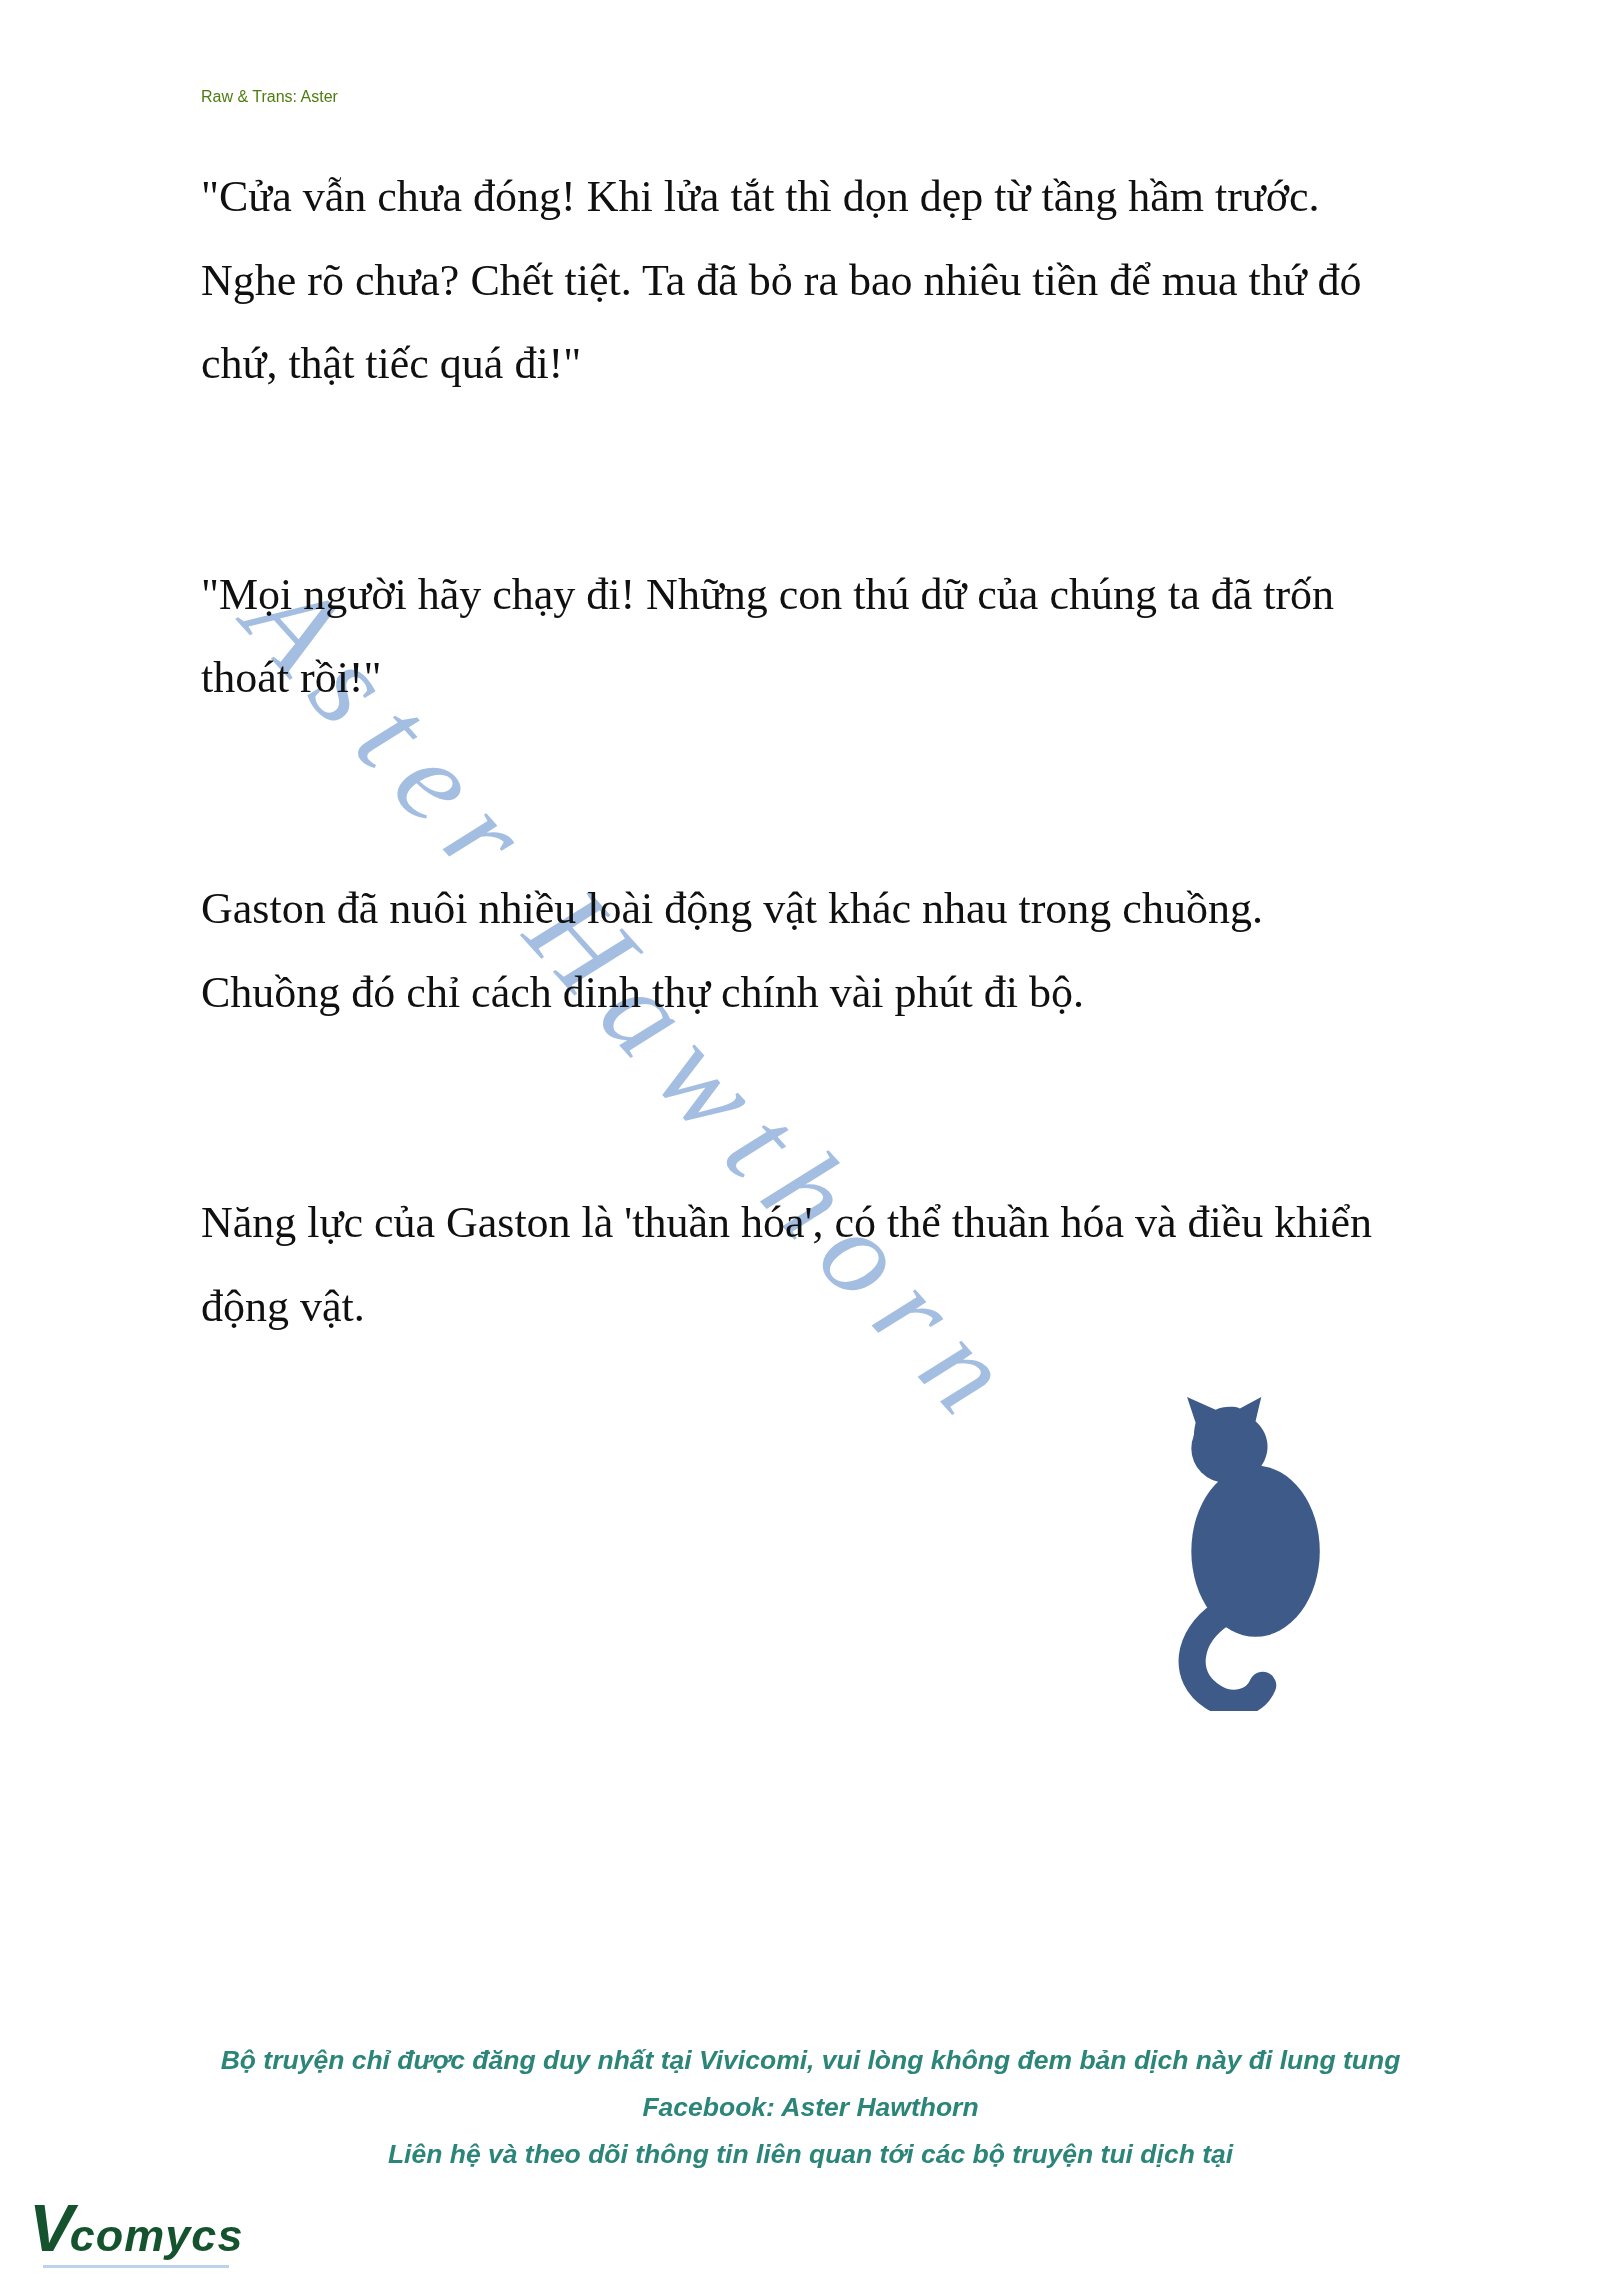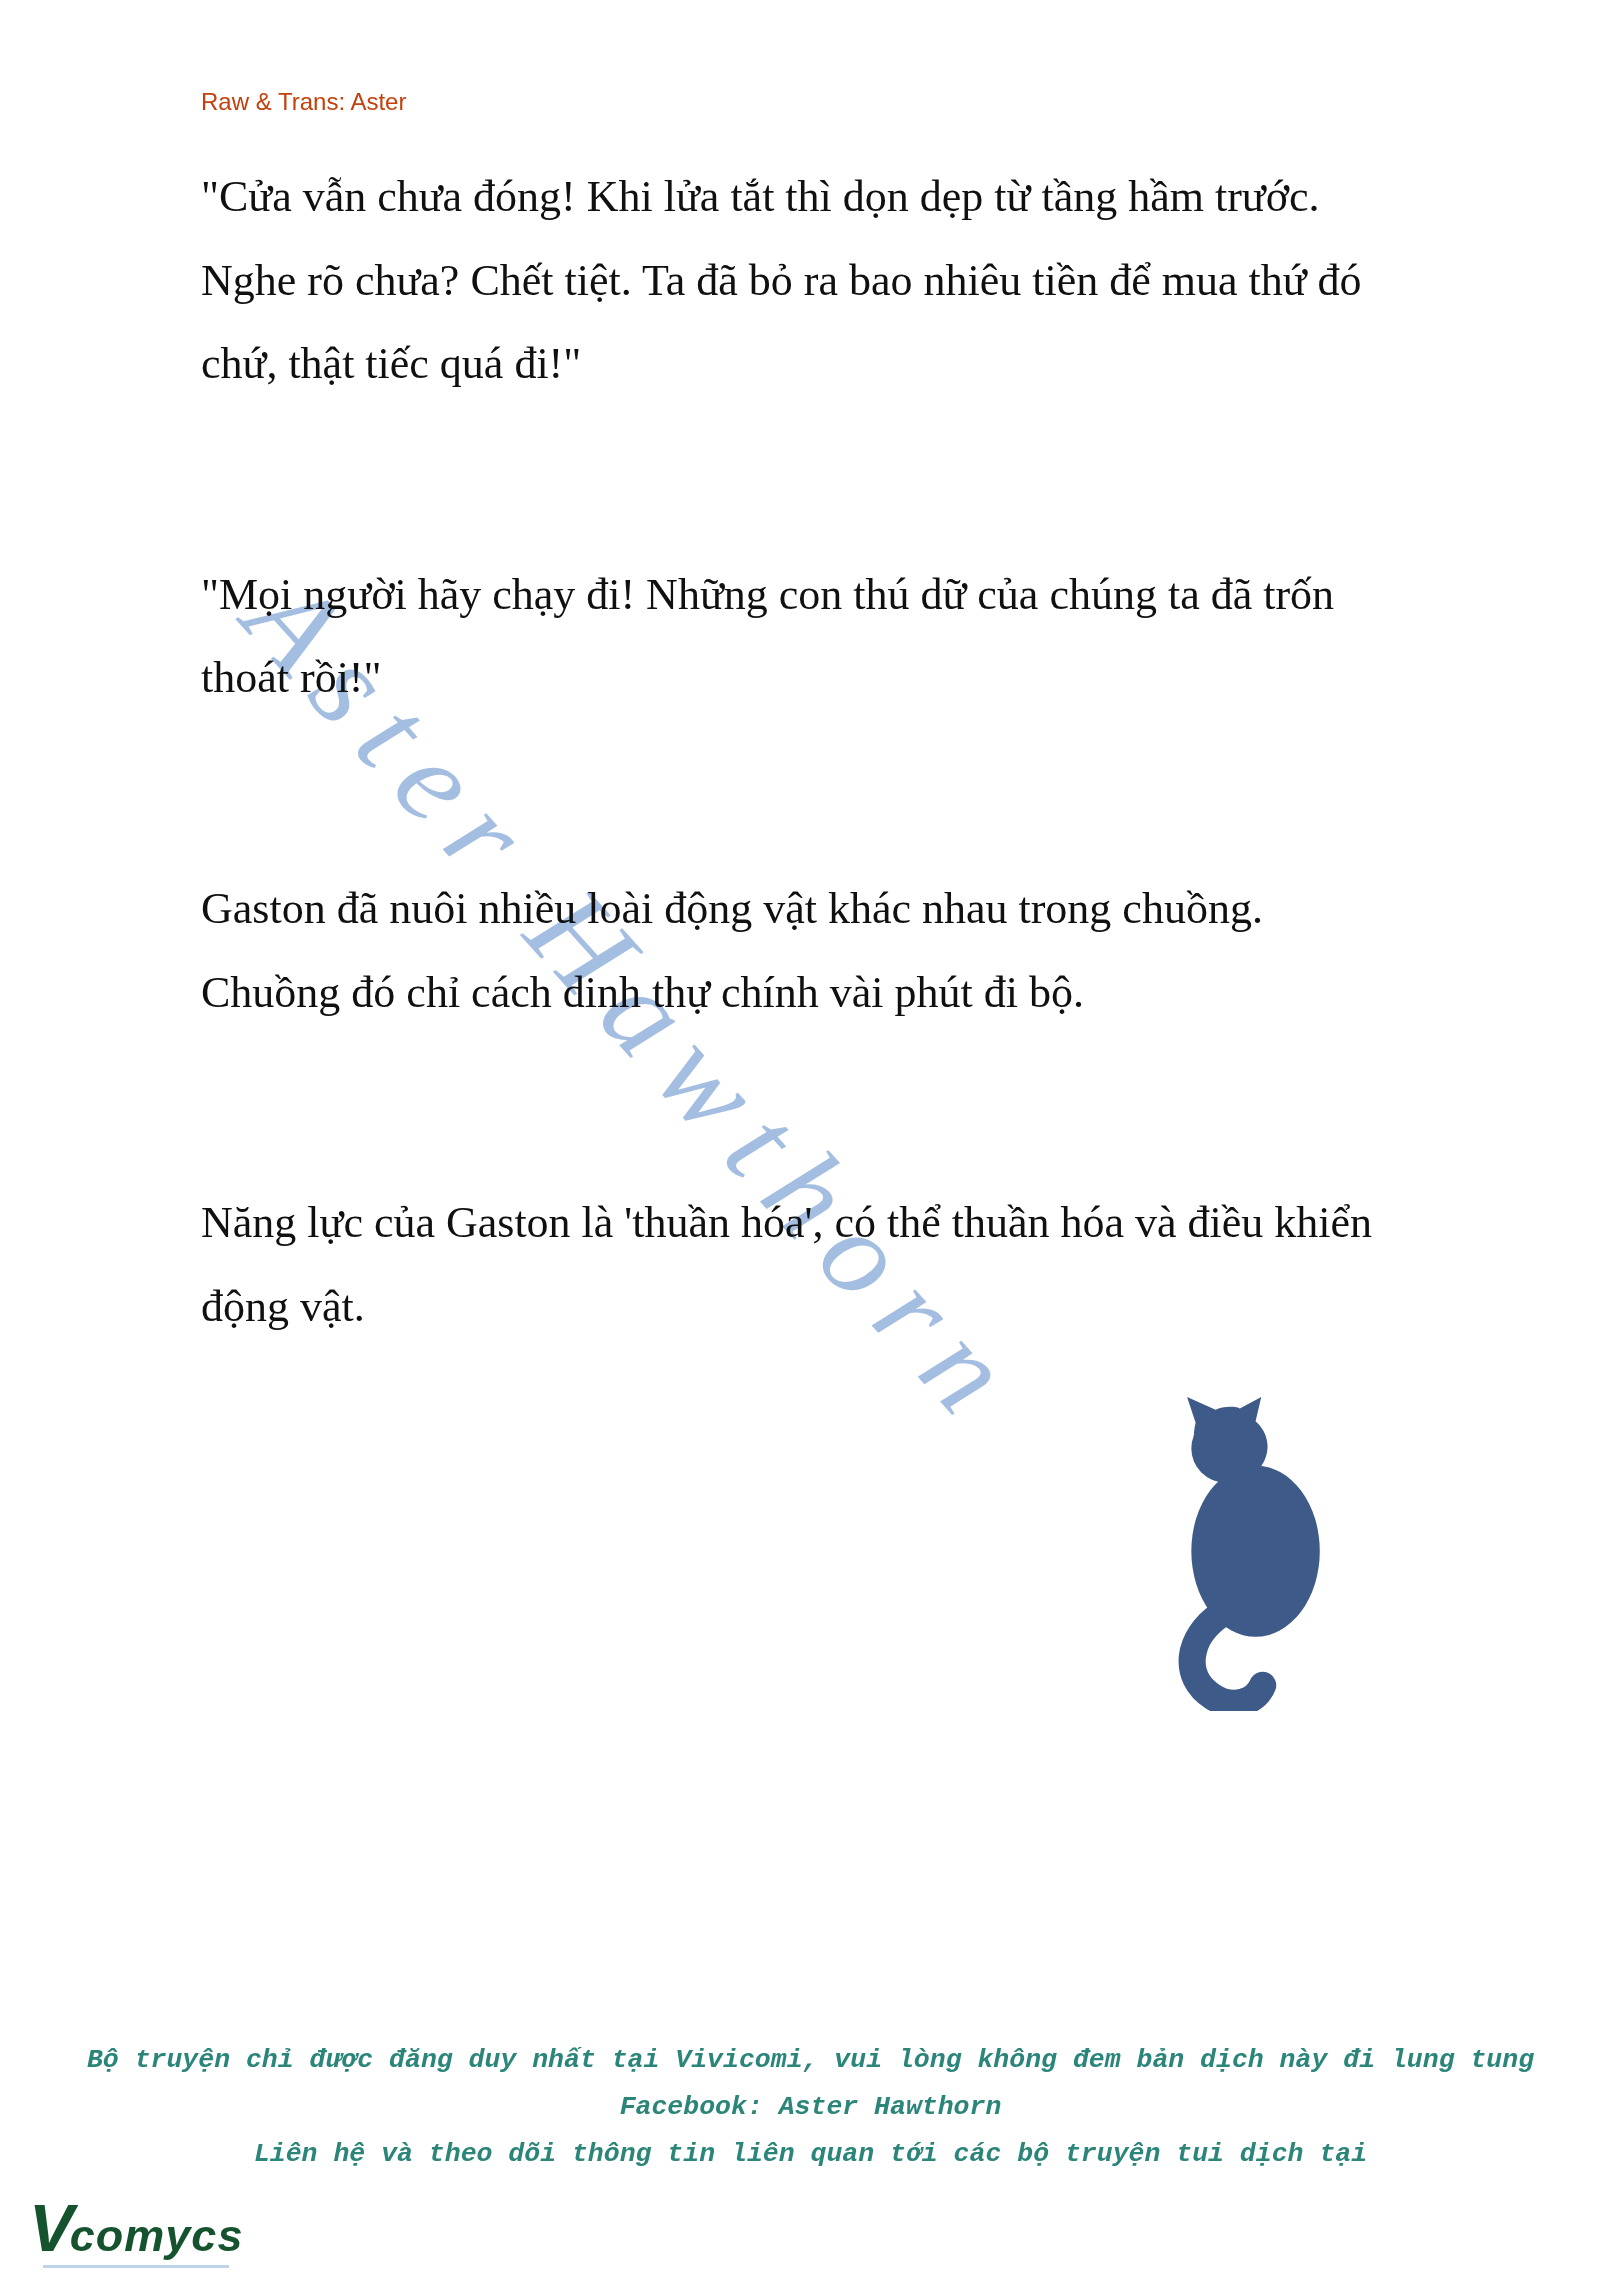--- a/index.html
+++ b/index.html
@@ -15,22 +15,22 @@
       width: 1621px;
       height: 2293px;
       background: #ffffff;
       overflow: hidden;
     }
     .header-credit {
       position: absolute;
       left: 201px;
       top: 88px;
       font-family: "Liberation Sans", sans-serif;
-      font-size: 24px;
-      color: #c2410c;
+      font-size: 16px;
+      color: #4d7c0f;
       z-index: 3;
     }
     .watermark {
       position: absolute;
       left: 323px;
       top: 549px;
       transform: rotate(48deg);
       transform-origin: 0 0;
       font-family: "Liberation Serif", serif;
       font-style: italic;
@@ -70,21 +70,20 @@
       text-align: center;
       font-family: "Liberation Sans", sans-serif;
       font-style: italic;
       font-weight: bold;
       color: #2b8579;
       z-index: 3;
     }
     .footer-note div {
       font-size: 26.5px;
       line-height: 47px;
-      font-family: Liberation Mono, monospace;
     }
     .logo {
       position: absolute;
       left: 29px;
       top: 2194px;
       font-family: "Liberation Sans", sans-serif;
       font-style: italic;
       font-weight: bold;
       color: #14532d;
       z-index: 3;

